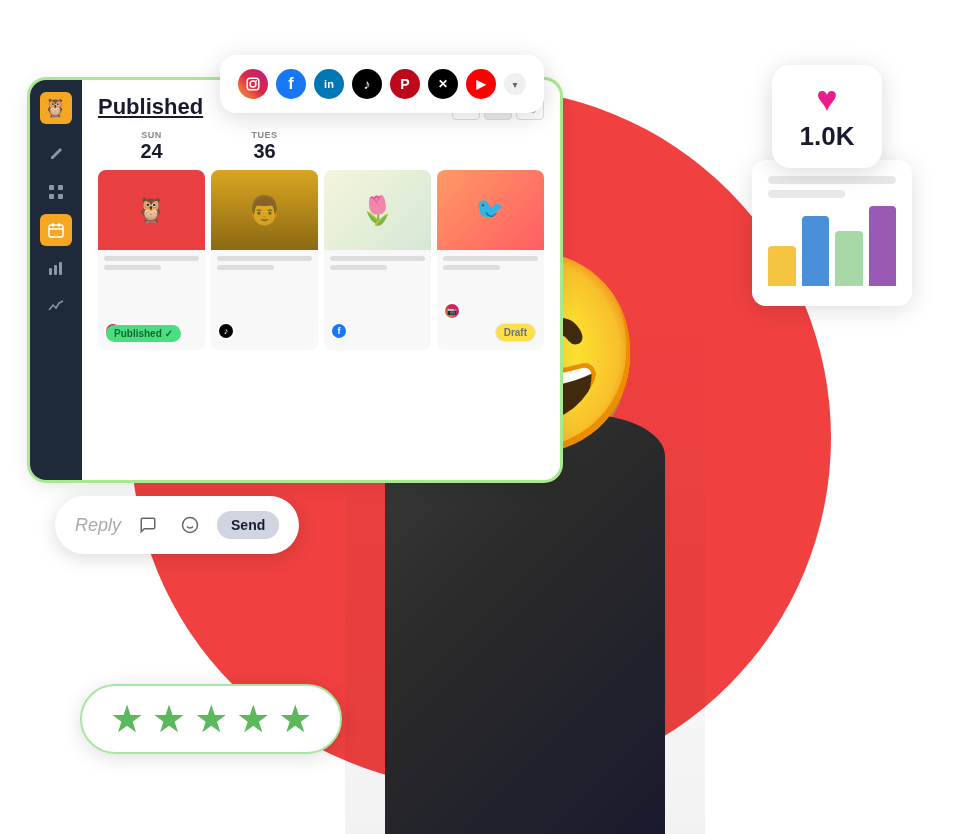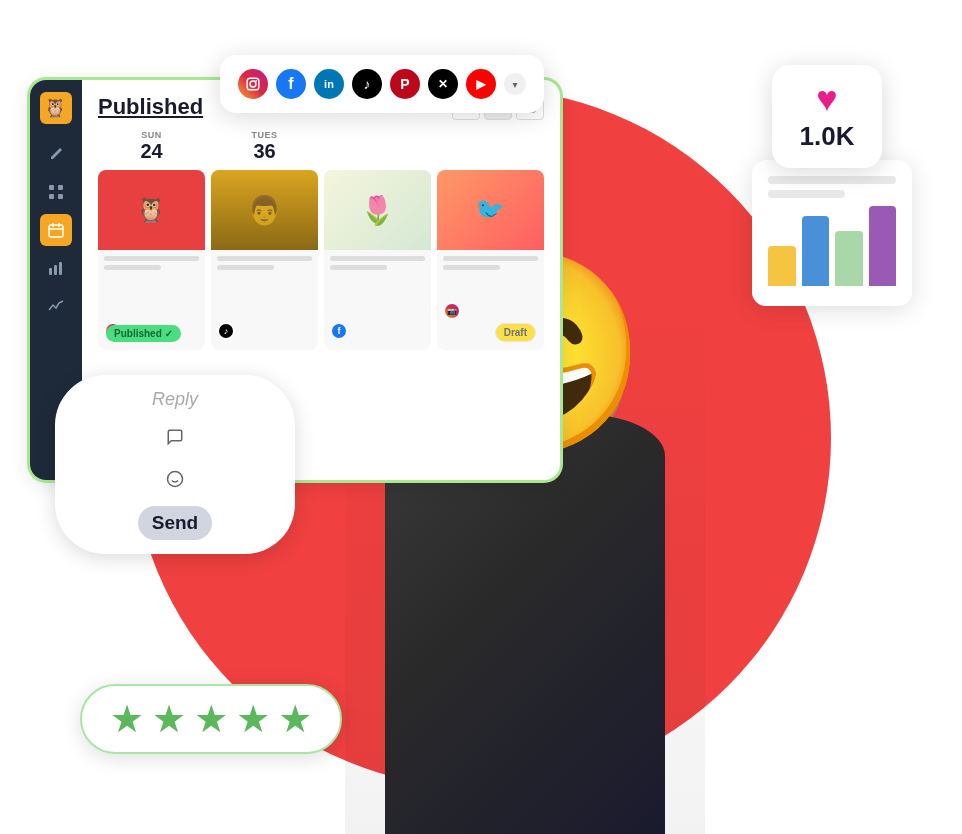--- a/index.html
+++ b/index.html
@@ -409,21 +409,20 @@
       left: 55px;
       background: white;
       border-radius: 50px;
       box-shadow: 0 4px 20px rgba(0,0,0,0.15);
       padding: 14px 20px;
       z-index: 10;
       display: flex;
       align-items: center;
       gap: 12px;
       min-width: 240px;
-      flex-direction: column;
     }
 
     .reply-text {
       font-size: 18px;
       color: #aaa;
       font-style: italic;
       font-weight: 400;
     }
 
     .reply-icon-btn {
@@ -435,21 +434,21 @@
       font-size: 16px;
       color: #666;
     }
 
     .send-btn {
       background: #d0d5e0;
       color: #1a1a2e;
       border: none;
       border-radius: 20px;
       padding: 6px 14px;
-      font-size: 19px;
+      font-size: 14px;
       font-weight: 600;
       cursor: pointer;
     }
 
     
     .stars-card {
       position: absolute;
       bottom: 80px;
       left: 80px;
       background: white;

